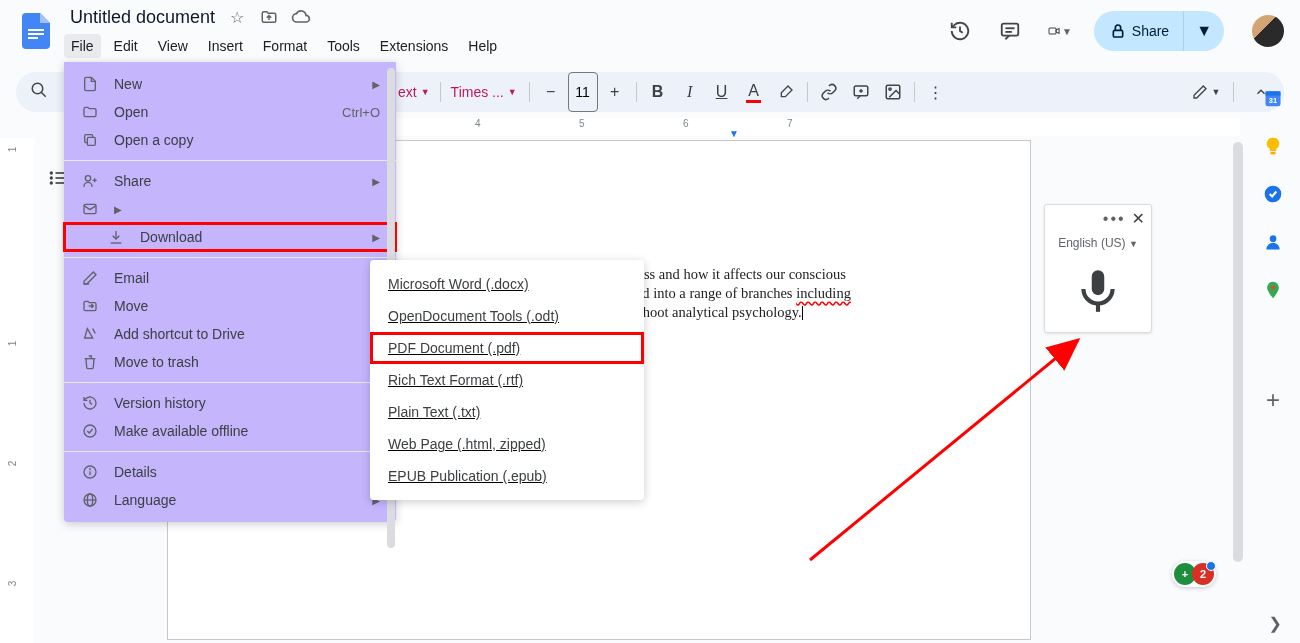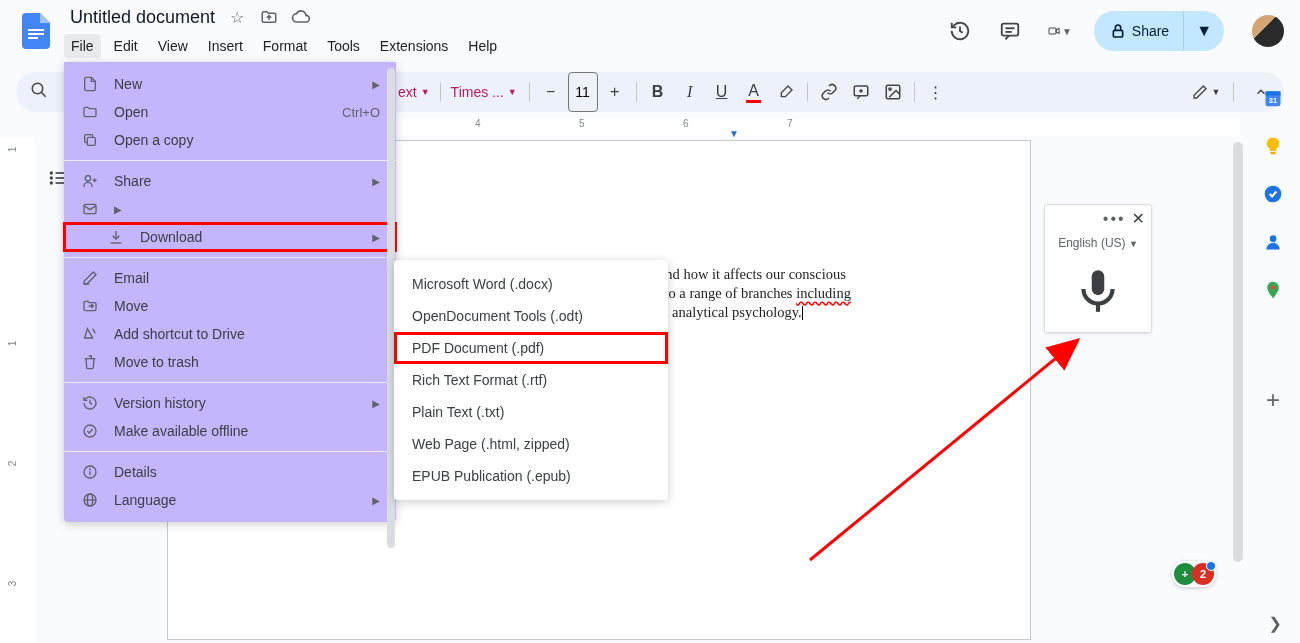--- a/index.html
+++ b/index.html
@@ -37,21 +37,21 @@
 .underline-red { text-decoration: underline wavy red; text-underline-offset: 3px; }
 .cursor-line { display: inline-block; border-right: 1.5px solid #000; height: 14px; vertical-align: middle; }
 .dropdown-menu { position: absolute; left: 64px; top: 62px; width: 332px; background: #c4b5fd; box-shadow: 0 2px 10px rgba(0,0,0,0.2); border-radius: 0 0 4px 4px; padding: 8px 0; z-index: 10; }
 .menu-row { display: flex; align-items: center; padding: 6px 16px; font-size: 14px; color: #3c4043; cursor: pointer; gap: 14px; }
 .menu-row-icon { width: 20px; display: flex; justify-content: center; color: #5f6368; }
 .menu-row-label { flex: 1; }
 .menu-row-right { color: #5f6368; font-size: 13px; }
 .menu-arrow { color: #5f6368; font-size: 10px; }
 .menu-divider { height: 1px; background: #e8eaed; margin: 6px 0; }
 .menu-row.highlighted { outline: 3px solid red; outline-offset: -2px; padding-left: 42px; }
-.submenu { position: absolute; left: 394px; top: 260px; width: 274px; background: #fff; box-shadow: 0 2px 10px rgba(0,0,0,0.2); border-radius: 4px; padding: 8px 0; z-index: 11; }
+.submenu { position: absolute; left: 370px; top: 260px; width: 274px; background: #fff; box-shadow: 0 2px 10px rgba(0,0,0,0.2); border-radius: 4px; padding: 8px 0; z-index: 11; text-decoration: underline; }
 .submenu-row { padding: 8px 18px; font-size: 14px; color: #3c4043; cursor: pointer; }
 .submenu-row.highlighted { outline: 3px solid red; outline-offset: -3px; }
 .menu-scroll-track { position: absolute; right: 0; top: 4px; bottom: 4px; width: 10px; }
 .menu-scroll-thumb { position: absolute; top: 2px; right: 1px; width: 8px; height: 480px; background: #dadce0; border-radius: 4px; }
 .voice-panel { position: absolute; right: 148px; top: 204px; width: 108px; background: #fff; border: 1px solid #dadce0; border-radius: 3px; box-shadow: 0 1px 3px rgba(0,0,0,0.1); }
 .voice-top { display: flex; justify-content: flex-end; align-items: center; padding: 4px 6px; gap: 6px; }
 .voice-lang { padding: 4px 6px; font-size: 12px; color: #5f6368; text-align: center; }
 .voice-mic { display: flex; justify-content: center; padding: 12px 0 16px; }
 .arrow-overlay { position: absolute; left: 800px; top: 330px; z-index: 12; pointer-events: none; }
 .sidepanel { position: absolute; right: 0; top: 74px; width: 54px; bottom: 0; display: flex; flex-direction: column; align-items: center; gap: 28px; padding-top: 14px; }

